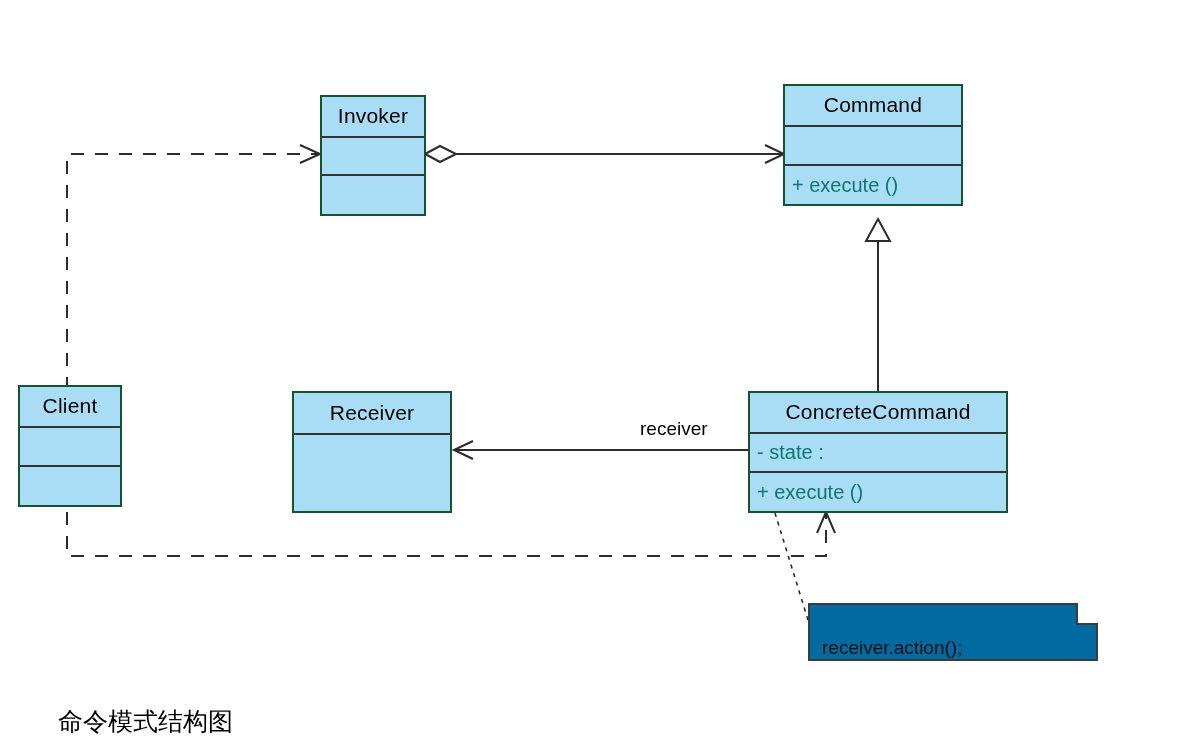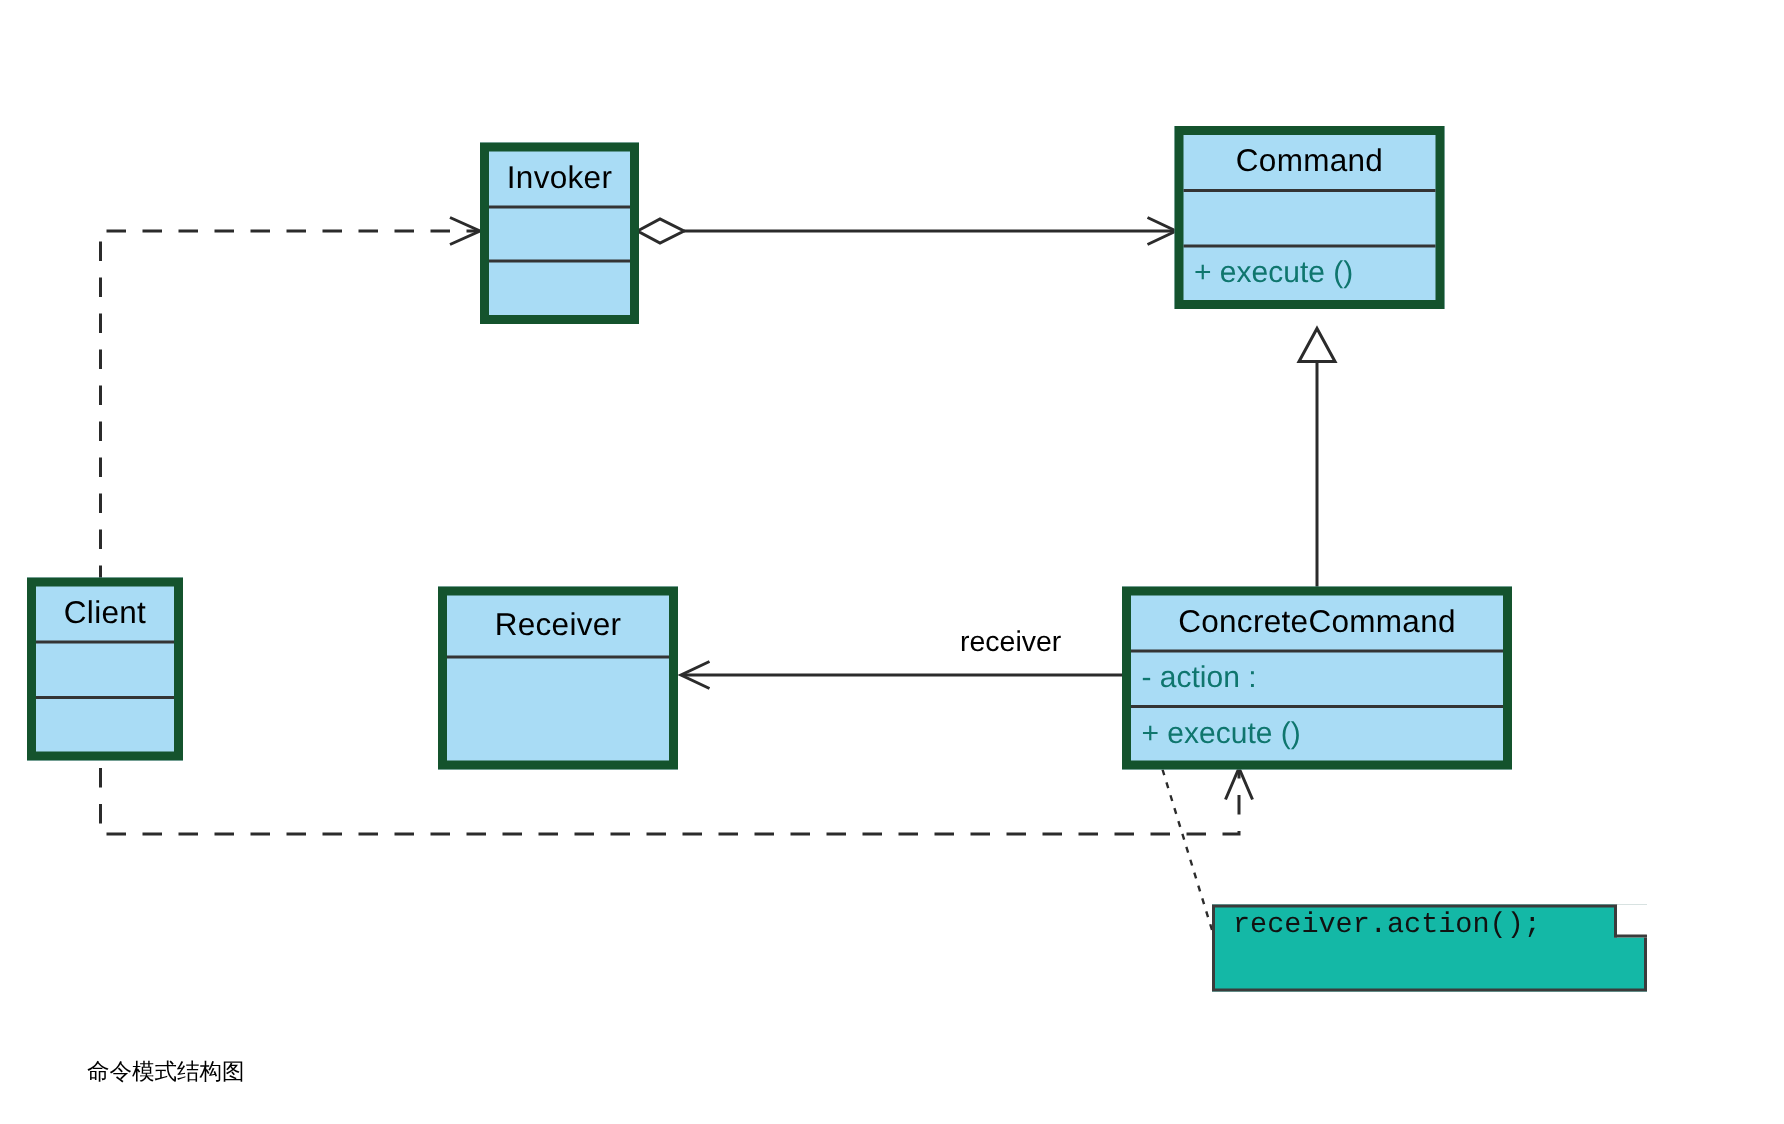--- a/index.html
+++ b/index.html
@@ -24,21 +24,21 @@
     position: absolute;
     left: 0; top: 0;
     width: 1189px;
     height: 749px;
   }
   
   .uml-class {
     position: absolute;
     box-sizing: border-box;
     background: #a9dcf5;
-    border: 6px solid #14532d;
+    border: 2px solid #14532d;
     display: flex;
     flex-direction: column;
   }
   .uml-compartment {
     box-sizing: border-box;
     display: flex;
     align-items: center;
     overflow: hidden;
     white-space: nowrap;
   }
@@ -58,25 +58,24 @@
     padding-left: 7px;
   }
   .cmp-empty {
     
   }
 
   
   .uml-note {
     position: absolute;
     box-sizing: border-box;
-    background: #14b8a6;
+    background: #0369a1;
     border: 2px solid #3b3b3b;
     display: flex;
-    align-items: flex-start;
-    font-family: Liberation Mono, monospace;
+    align-items: flex-end;
   }
   .uml-note .note-text {
     font-size: 19px;
     color: #111111;
     padding-left: 12px;
     white-space: nowrap;
   }
   .note-fold {
     position: absolute;
     right: -2px;
@@ -104,21 +103,21 @@
     font-size: 19px;
     color: #000000;
     background: transparent;
     white-space: nowrap;
   }
 
   
   .caption {
     position: absolute;
     font-family: "DejaVu Serif", serif;
-    font-size: 15px;
+    font-size: 25px;
     color: #000000;
     white-space: nowrap;
   }
 </style>
 </head>
 <body>
 
 <div id="canvas">
 
   <svg class="diagram-svg" viewBox="0 0 1189 749" xmlns="http://www.w3.org/2000/svg">
@@ -174,21 +173,21 @@
     <div class="uml-compartment cmp-body cmp-empty" style="height:41px;"></div>
   </div>
 
   <div class="uml-class" style="left:292px; top:391px; width:160px; height:122px;">
     <div class="uml-compartment cmp-title" style="height:40px;">Receiver</div>
     <div class="uml-compartment cmp-body cmp-empty" style="height:41px;"></div>
   </div>
 
   <div class="uml-class" style="left:748px; top:391px; width:260px; height:122px;">
     <div class="uml-compartment cmp-title" style="height:40px;">ConcreteCommand</div>
-    <div class="uml-compartment cmp-body" style="height:41px;">- action :</div>
+    <div class="uml-compartment cmp-body" style="height:41px;">- state :</div>
     <div class="uml-compartment cmp-body" style="height:41px;">+ execute ()</div>
   </div>
 
   <div class="edge-label" style="left:640px; top:418px;">receiver</div>
 
   <div class="uml-note" style="left:808px; top:603px; width:290px; height:58px;">
     <span class="note-text">receiver.action();</span>
     <span class="note-fold"></span>
     <span class="note-fold-tri"></span>
   </div>

